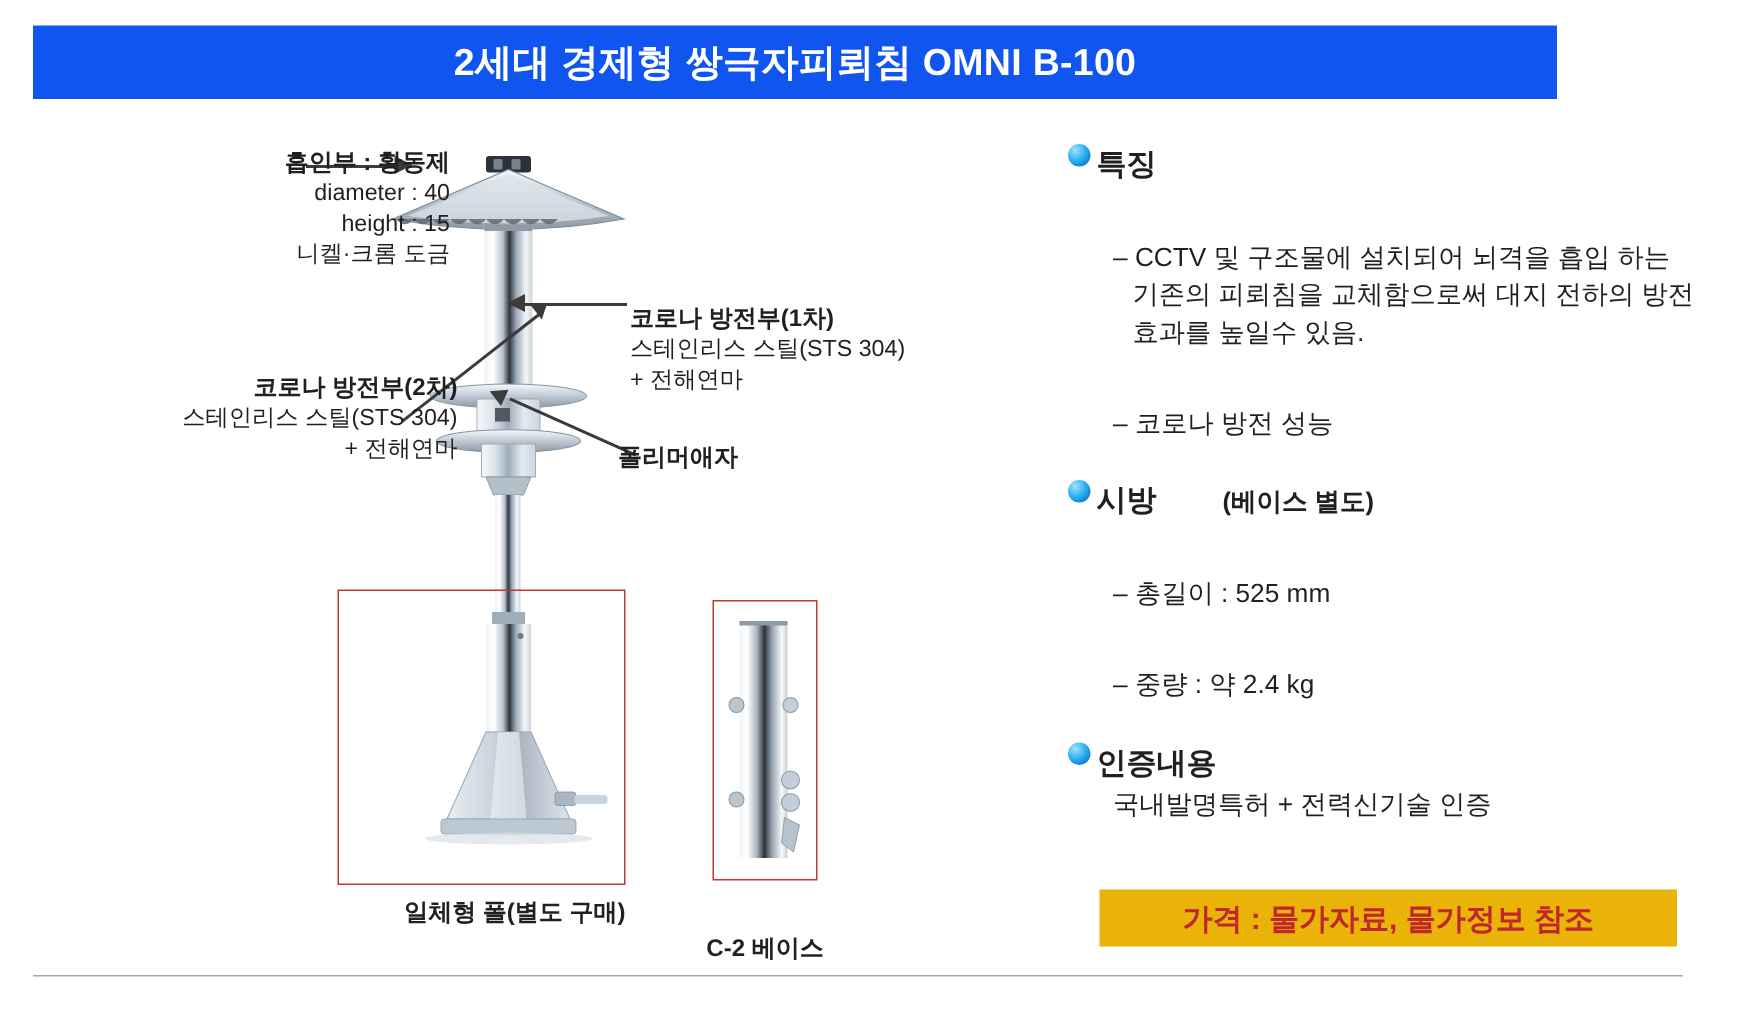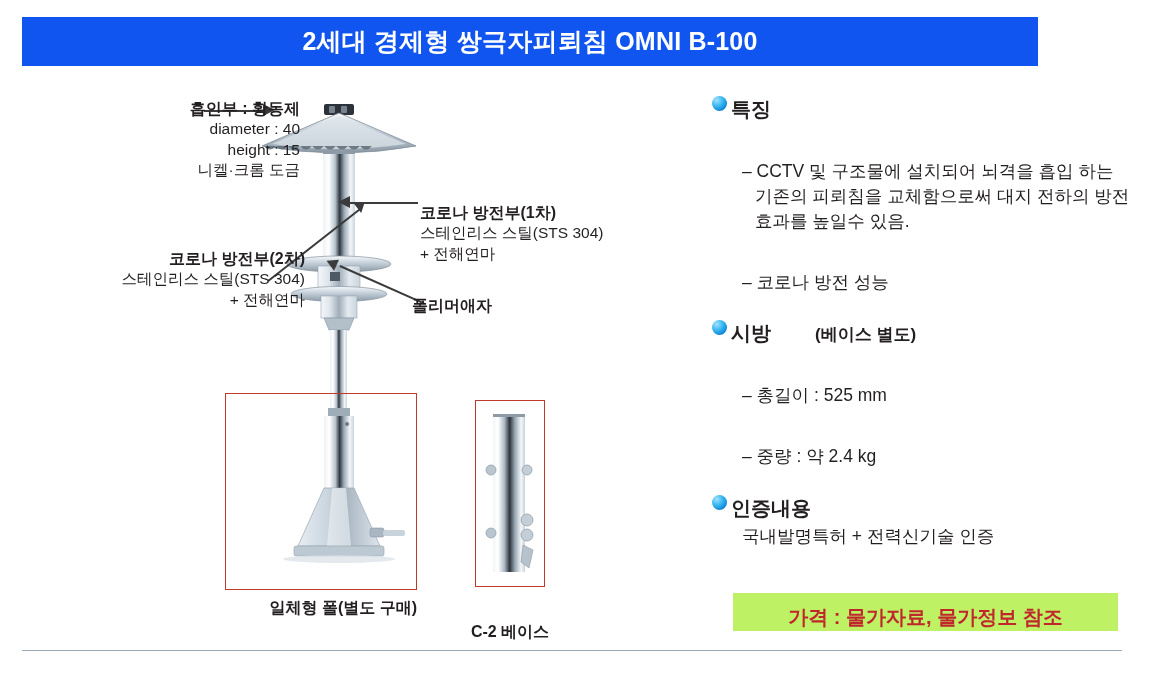--- a/index.html
+++ b/index.html
@@ -161,23 +161,23 @@
   }
   .spec-lines .plain { white-space: nowrap; }
 
   
   .price-box {
     position: absolute;
     left: 733px;
     top: 593px;
     width: 385px;
     height: 38px;
-    background: #bef264;
+    background: #eab308;
     display: flex;
-    align-items: flex-end;
+    align-items: center;
     justify-content: center;
   }
   .price-text {
     color: #c0272d;
     font-size: 20px;
     font-weight: bold;
     white-space: nowrap;
   }
 </style>
 </head>

